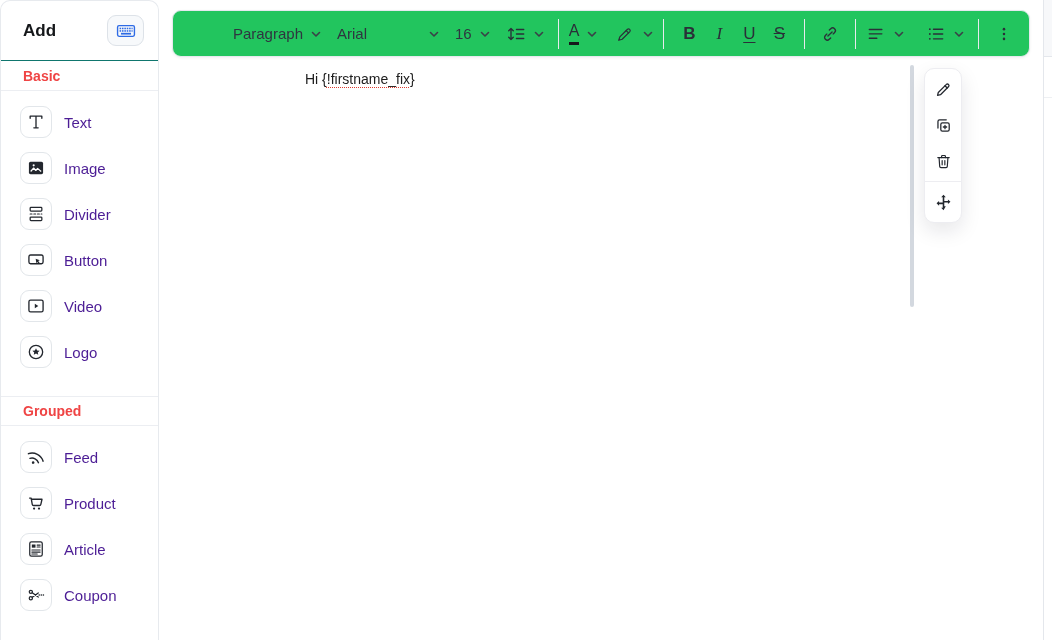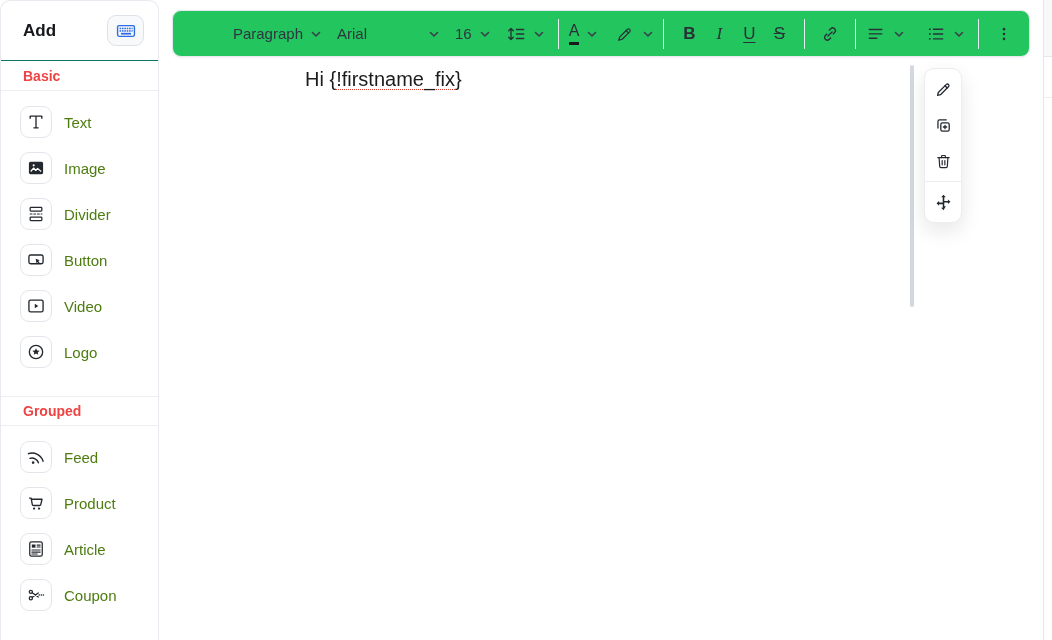--- a/index.html
+++ b/index.html
@@ -35,21 +35,21 @@
   .items { padding-top:8px; }
   .item {
     height:46px; display:flex; align-items:center; gap:12px;
     padding-left:19px; cursor:pointer;
   }
   .item-icon {
     width:32px; height:32px; border:1px solid #e2e6ea; border-radius:9px;
     background:#fff; display:flex; align-items:center; justify-content:center;
     flex:0 0 auto;
   }
-  .item-label { font-size:15px; color:#4d7c0f; }
+  .item-label { font-size:15px; color:#4c1d95; }
 
   
   .toolbar {
     position:absolute; left:172px; top:10px; width:858px; height:47px;
     background:#22c55e; border:1px solid #e6e9ee; border-radius:9px;
     box-shadow:0 1px 3px rgba(16,24,40,.06);
     display:flex; align-items:center; padding:0 10px 0 56px;
   }
   .tbtn {
     display:flex; align-items:center; gap:8px; cursor:pointer;
@@ -71,21 +71,21 @@
     font-size:16px; color:#2a2f38; line-height:1; padding-bottom:3px;
     border-bottom:3px solid #16181b;
   }
   .gap4 { margin-right:4px; }
   .gap10 { margin-right:10px; }
   .kebab-group { margin-left:auto; display:flex; align-items:center; }
 
   
   .doc {
     position:absolute; left:305px; top:70px; width:560px;
-    font-size:20px; line-height:19px; color:#1c1c1c; cursor:text;
+    font-size:14px; line-height:19px; color:#1c1c1c; cursor:text;
   }
   .doc p { margin:0 0 29px 0; }
   .merge-tag {
     text-decoration:underline dotted #de3b30;
     text-decoration-thickness:1px; text-underline-offset:3px;
   }
   .caret {
     display:inline-block; width:1.5px; height:18px; background:#111;
     vertical-align:-4px; margin-left:1px;
   }

